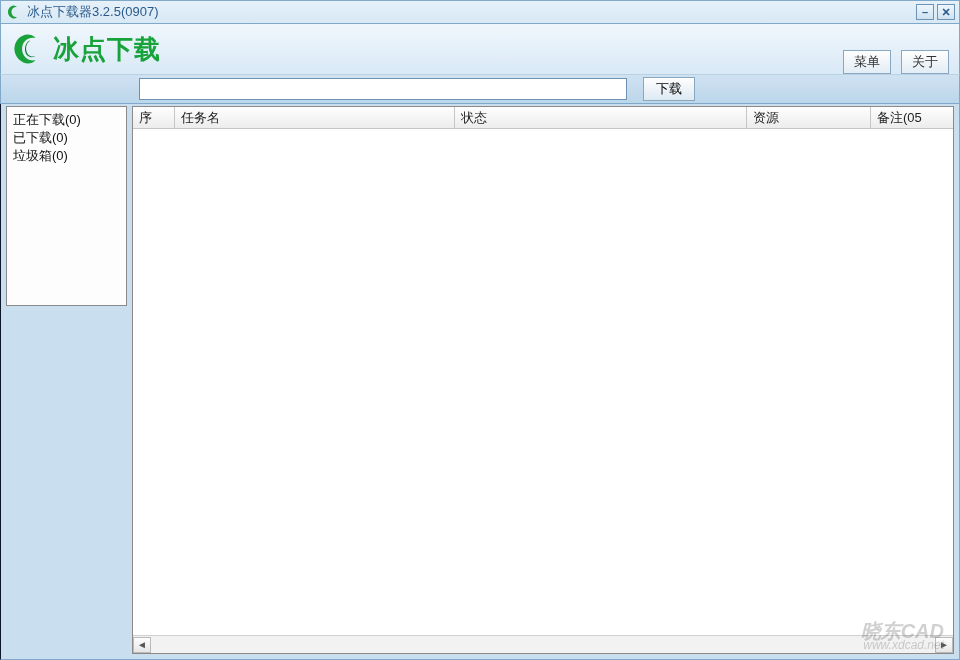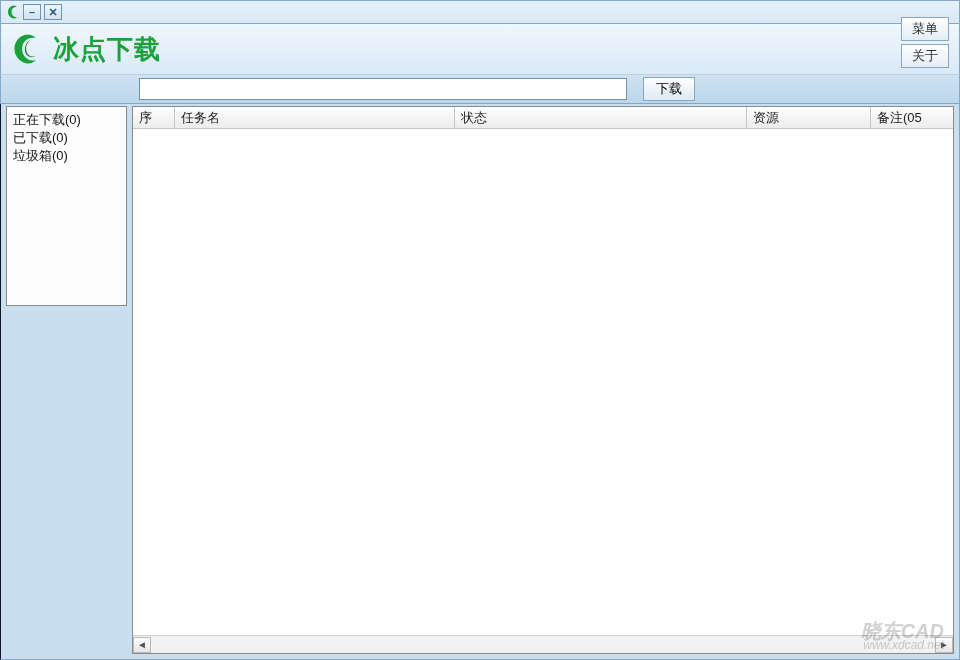--- a/index.html
+++ b/index.html
@@ -40,21 +40,21 @@
     border-left:1px solid #7fa8c9;
     border-right:1px solid #7fa8c9;
     display:flex;
     align-items:center;
     padding: 0 10px;
     position:relative;
   }
   .brand { display:flex; align-items:center; gap:8px; }
   .brand-text { font-size: 26px; color:#18a33a; font-weight:bold; letter-spacing:1px; }
   .brand-logo { width: 34px; height: 34px; }
-  .header-buttons { position:absolute; right:10px; bottom:6px; display:flex; gap:3px;flex-direction:column; }
+  .header-buttons { position:absolute; right:10px; bottom:0; display:flex; gap:10px; }
   .hdr-btn {
     border:1px solid #89a7c0;
     background:linear-gradient(#fefefe,#e3edf5);
     padding:2px 10px;
     font-size:13px;
     color:#333;
     cursor:pointer;
   }
   
   .toolbar {
@@ -170,20 +170,21 @@
 </style>
 </head>
 <body>
 
 <div class="titlebar">
   <span class="icon-slot">
     <svg viewBox="0 0 32 32" width="16" height="16">
       <path d="M16 3 C9 3 4 9 4 16 C4 24 11 29 16 29 C18 29 20 28 22 26 C17 27 11 23 11 16 C11 10 15 5 22 6 C20 4 18 3 16 3 Z" fill="#1aa23a"></path>
     </svg>
   </span>
+  <span class="title-text">冰点下载器3.2.5(0907)</span>
   <div class="win-buttons">
     <div class="win-btn">
         <span>–</span>
       </div>
     <div class="win-btn">
         <span>✕</span>
       </div>
   </div>
 </div>
 

